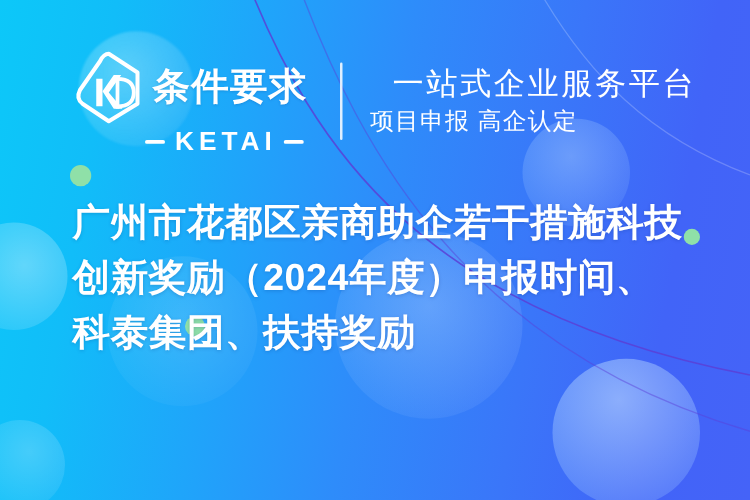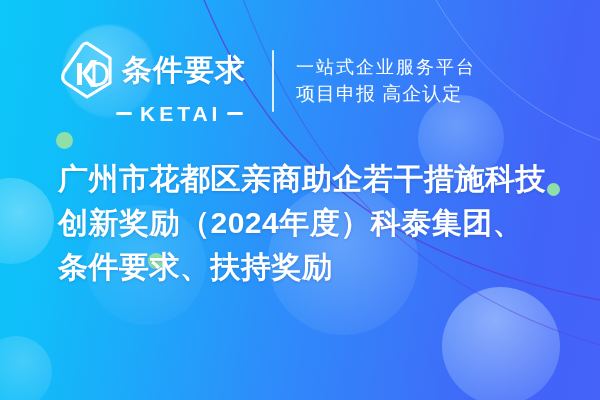--- a/index.html
+++ b/index.html
@@ -134,24 +134,25 @@
     margin: 0 22px 0 26px;
     border-radius: 1px;
   }
   .tagline {
     display: flex;
     flex-direction: column;
     justify-content: center;
   }
   .tagline-main {
     color: #ffffff;
-    font-size: 18px;
+    font-size: 25px;
     letter-spacing: 2px;
     line-height: 1.15;
     white-space: nowrap;
+    margin-left: 18px;
   }
   .tagline-sub {
     color: #ffffff;
     font-size: 19px;
     letter-spacing: 1px;
     margin-top: 5px;
     line-height: 1.15;
     white-space: nowrap;
   }
 
@@ -220,15 +221,15 @@
 
     <div class="divider"></div>
 
     <div class="tagline">
       <div class="tagline-main">一站式企业服务平台</div>
       <div class="tagline-sub">项目申报 高企认定</div>
     </div>
 
   </div>
 
-  <div class="title">广州市花都区亲商助企若干措施科技创新奖励（2024年度）科泰集团、条件要求、扶持奖励</div>
+  <div class="title">广州市花都区亲商助企若干措施科技创新奖励（2024年度）申报时间、科泰集团、扶持奖励</div>
 
 </div>
 
 </body></html>

